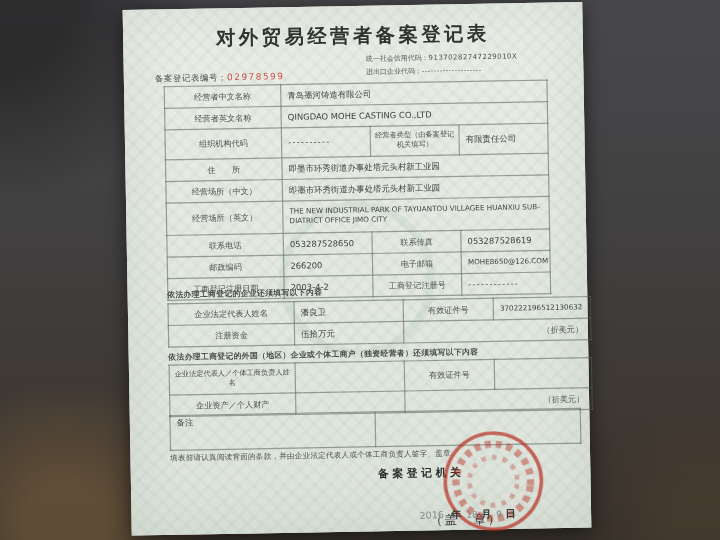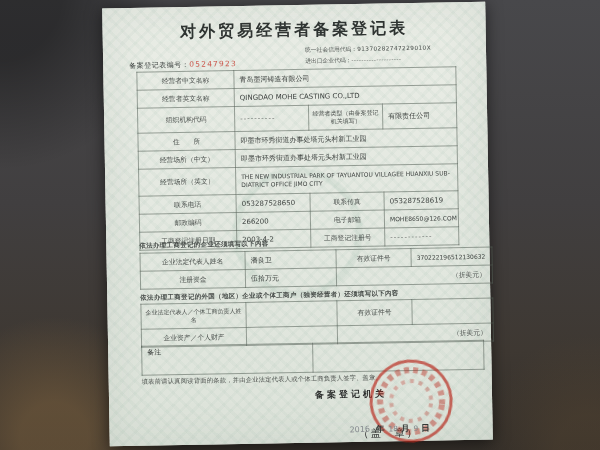--- a/index.html
+++ b/index.html
@@ -96,21 +96,21 @@
   <div class="paper">
 
     <div class="title">对外贸易经营者备案登记表</div>
 
     <div class="codes">
       <div><span>统一社会信用代码：</span><span class="cval">91370282747229010X</span></div>
       <div><span>进出口企业代码：</span><span class="cval">--------------------</span></div>
     </div>
 
     <div class="formno">
-      <span>备案登记表编号：</span><span class="red">05247923</span>
+      <span>备案登记表编号：</span><span class="red">02978599</span>
     </div>
 
     <table class="t1">
       <tbody>
           <tr class="row-h17">
         <td class="lbl" style="width:92px">经营者中文名称</td>
         <td class="val" colspan="3">青岛墨河铸造有限公司</td>
       </tr>
       <tr class="row-h17">
         <td class="lbl">经营者英文名称</td>

